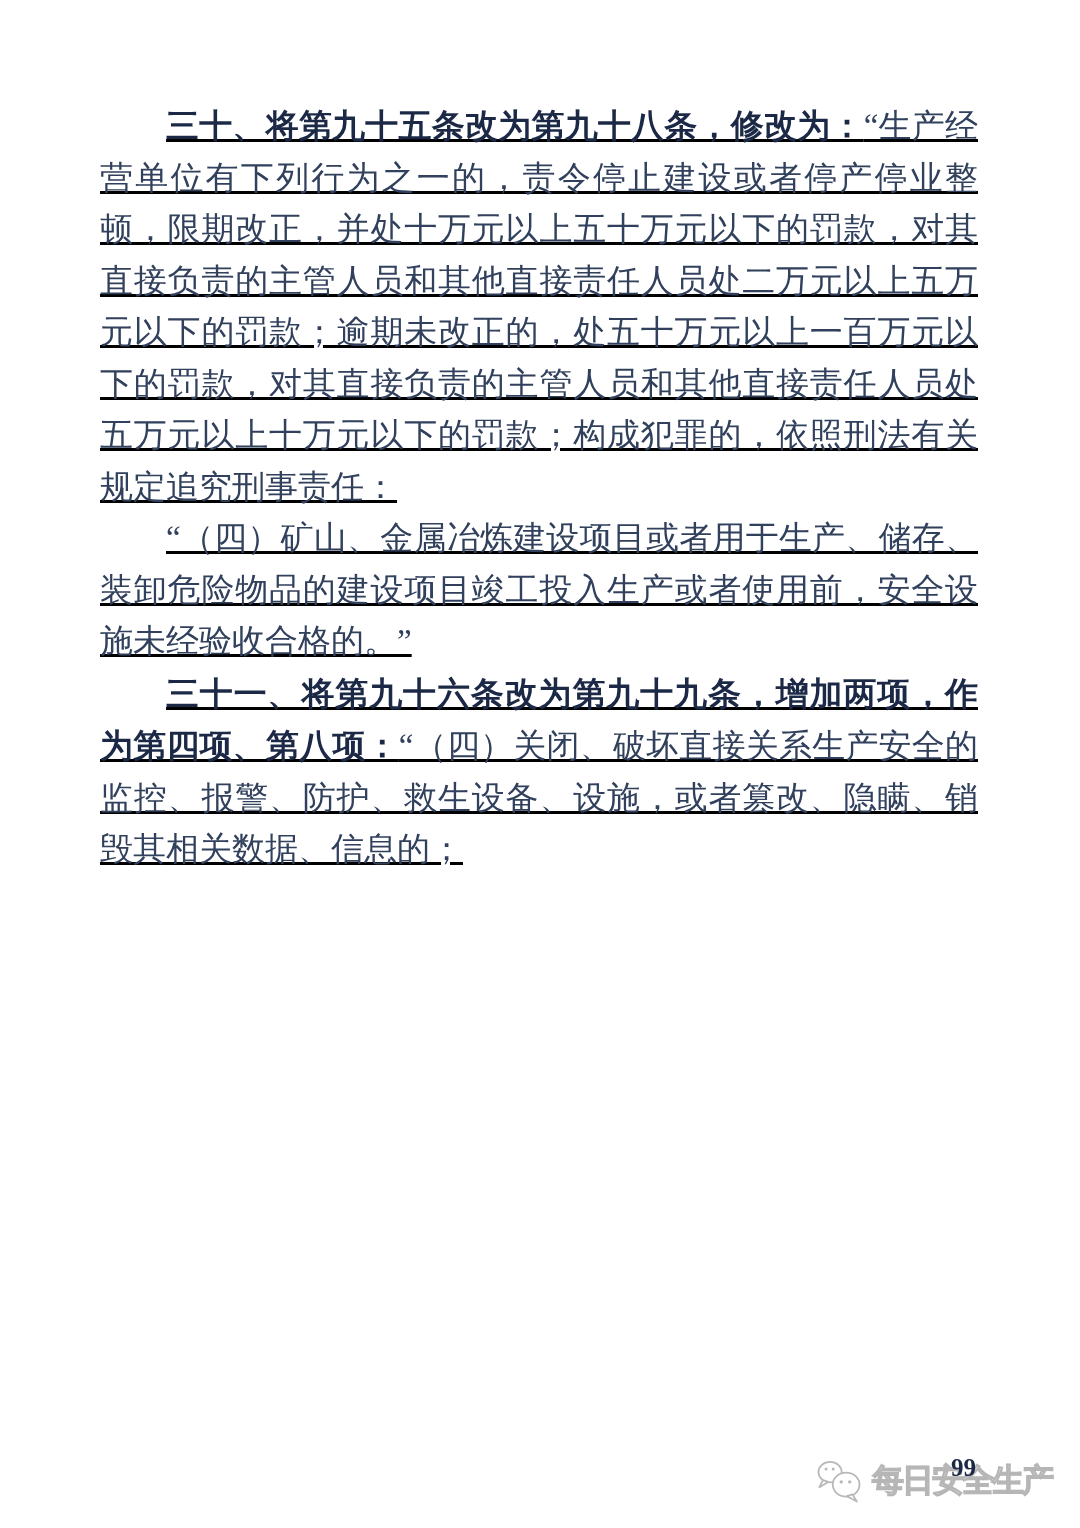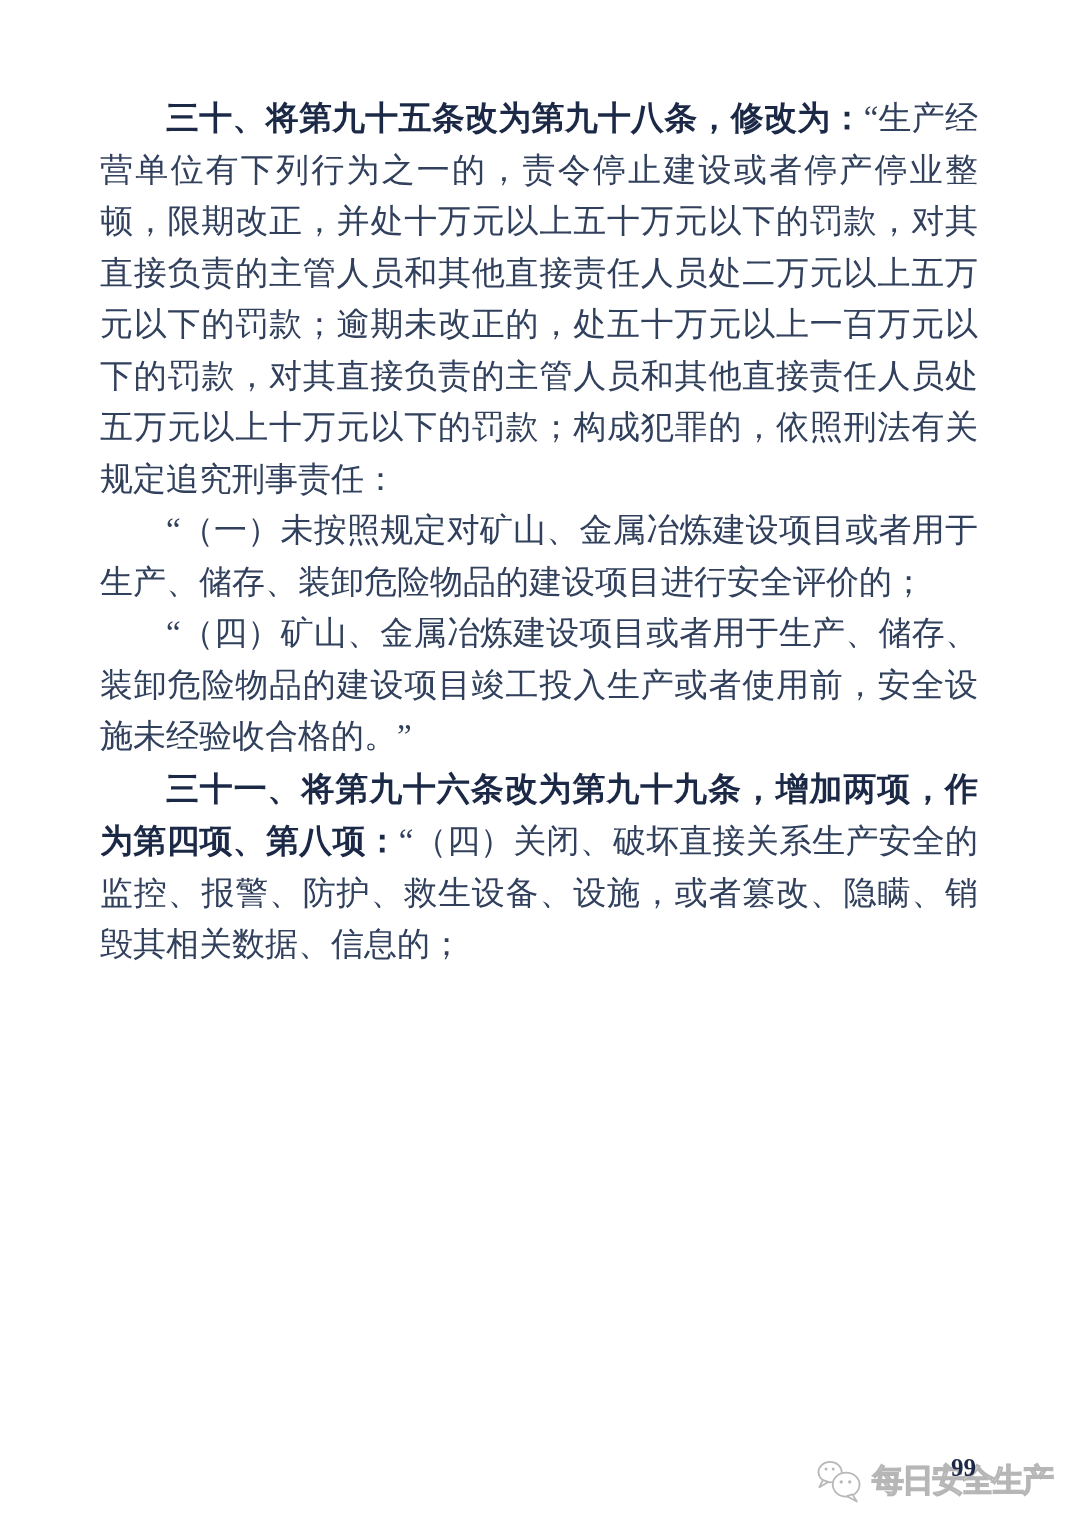--- a/index.html
+++ b/index.html
@@ -10,22 +10,23 @@
   .screen {
     position: relative;
     width: 1080px;
     height: 1528px;
     background: #ffffff;
     overflow: hidden;
   }
   .doc {
     position: absolute;
     left: 100px;
-    top: 92px;
+    top: 100px;
     width: 878px;
+    text-decoration: underline;
   }
   .para {
     margin: 0;
     font-family: "Liberation Serif", "DejaVu Serif", serif;
     font-size: 33px;
     line-height: 51.5px;
     color: #31405c;
     text-align: justify;
     text-indent: 2em;
   }
@@ -74,21 +75,20 @@
 </style>
 </head>
 <body>
 
 <div class="screen">
 
   <main class="doc">
 
     <p class="para"><b class="lead">三十、将第九十五条改为第九十八条，修改为：</b><span>“生产经营单位有下列行为之一的，责令停止建设或者停产停业整顿，限期改正，并处十万元以上五十万元以下的罚款，对其直接负责的主管人员和其他直接责任人员处二万元以上五万元以下的罚款；逾期未改正的，处五十万元以上一百万元以下的罚款，对其直接负责的主管人员和其他直接责任人员处五万元以上十万元以下的罚款；构成犯罪的，依照刑法有关规定追究刑事责任：</span></p>
 
-    <p class="para"><span>“（一）未按照规定对矿山、金属冶炼建设项目或者用于生产、储存、装卸危险物品的建设项目进行安全评价的；</span></p>
 
 
 
     <p class="para"><span>“（四）矿山、金属冶炼建设项目或者用于生产、储存、装卸危险物品的建设项目竣工投入生产或者使用前，安全设施未经验收合格的。”</span></p>
 
     <p class="para para-spaced"><b class="lead">三十一、将第九十六条改为第九十九条，增加两项，作为第四项、第八项：</b><span>“（四）关闭、破坏直接关系生产安全的监控、报警、防护、救生设备、设施，或者篡改、隐瞒、销毁其相关数据、信息的；</span></p>
 
 
   </main>
 

